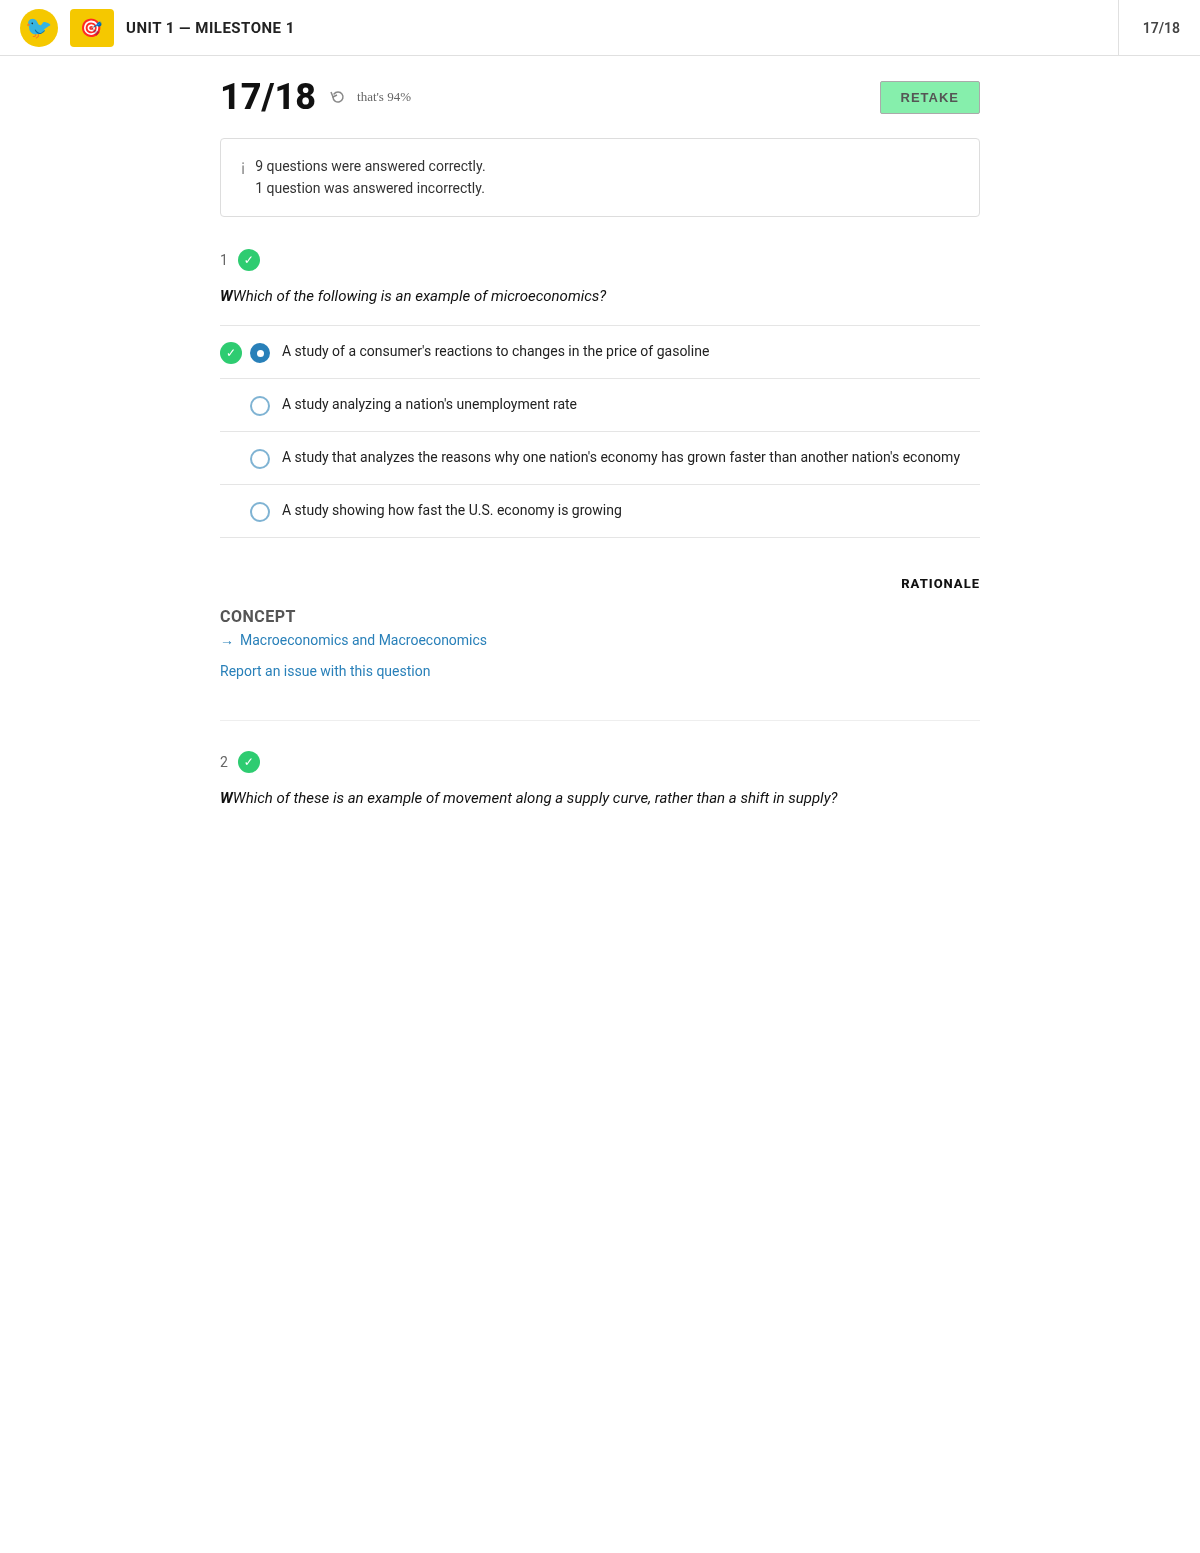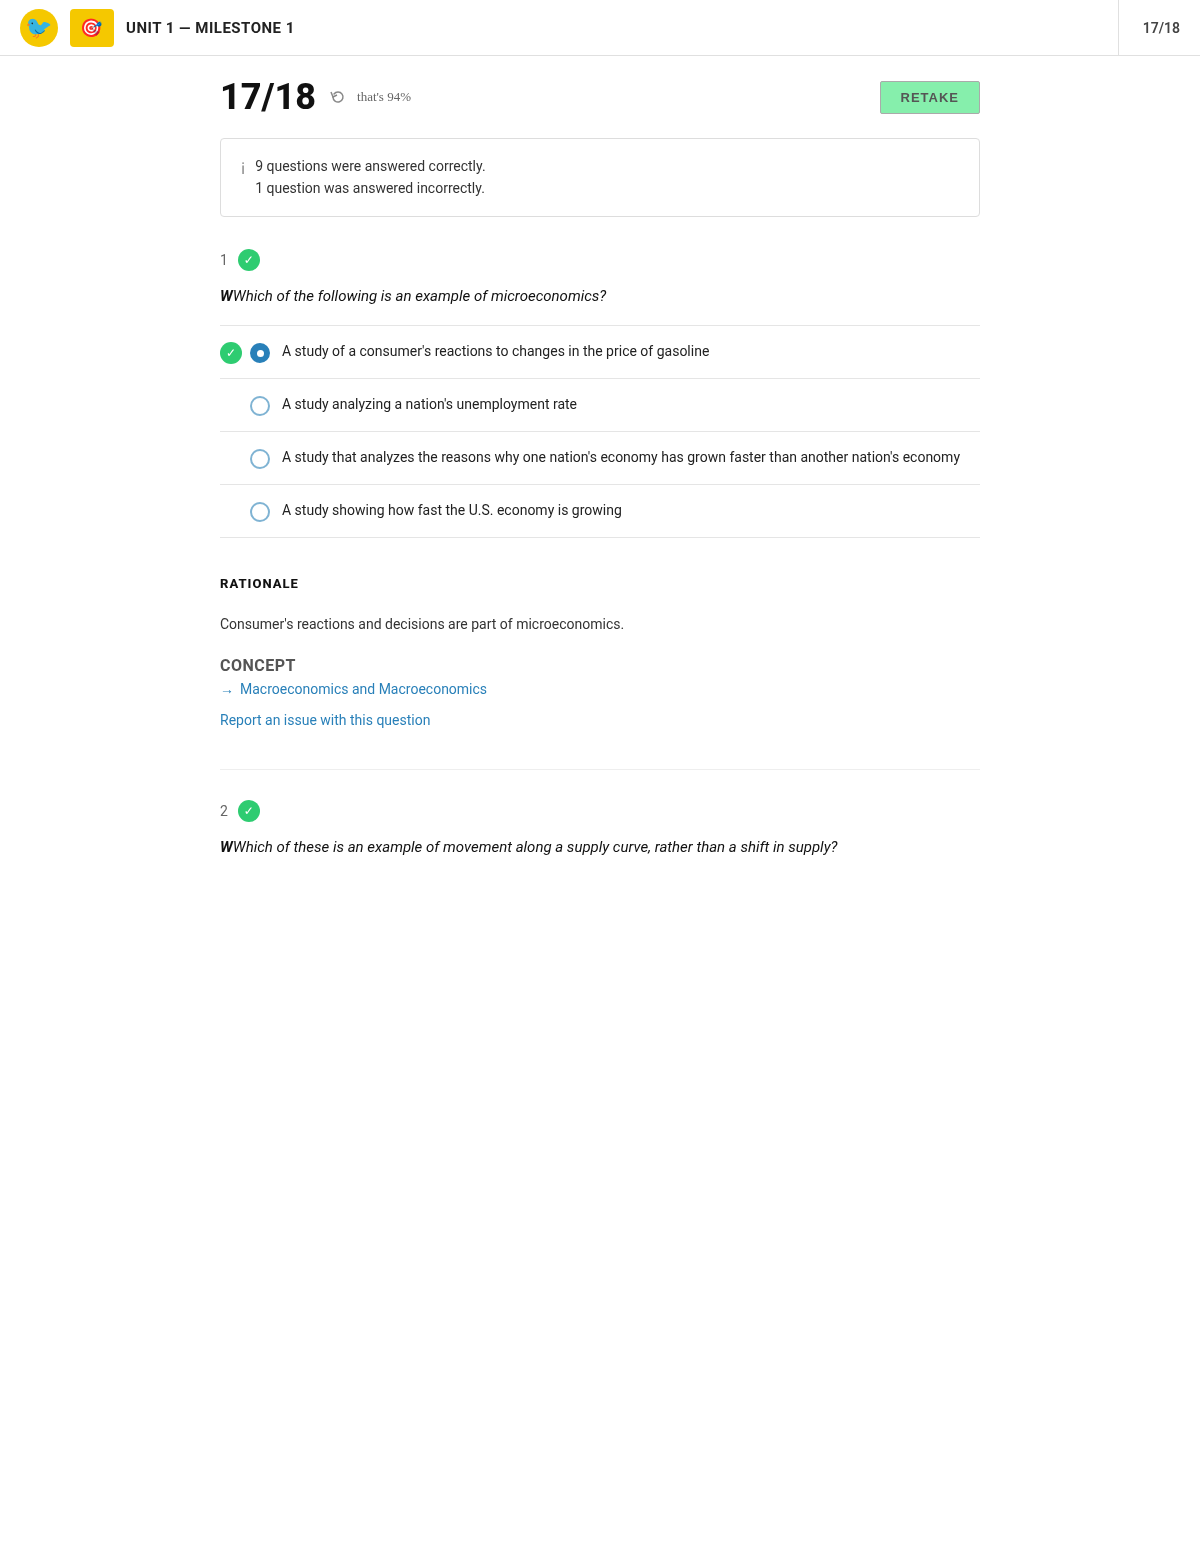--- a/index.html
+++ b/index.html
@@ -236,22 +236,23 @@
     
     .rationale-section {
       margin-top: 28px;
       padding-top: 10px;
     }
     .rationale-title {
       font-size: 13px;
       font-weight: 800;
       letter-spacing: 1px;
       text-transform: uppercase;
-      margin-bottom: 22px;
+      margin-bottom: 16px;
       color: #111;
+      text-align: right;
     }
     .rationale-text {
       font-size: 14px;
       color: #333;
       line-height: 1.6;
       margin-bottom: 20px;
     }
     .concept-label {
       font-size: 16px;
       font-weight: 700;
@@ -367,21 +368,20 @@
           <div class="option-correct-check invisible">✓</div>
           <div class="radio-empty"></div>
         </div>
         <span class="option-text">A study showing how fast the U.S. economy is growing</span>
       </div>
 
     </div>
 
     <div class="rationale-section">
       <div class="rationale-title">RATIONALE</div>
-      <p class="rationale-text">Consumer's reactions and decisions are part of microeconomics.</p>
       <div class="concept-label">CONCEPT</div>
       <a href="#" class="concept-link">
         <span>→</span>
         <span>Macroeconomics and Macroeconomics</span>
       </a>
       <a href="#" class="report-link">Report an issue with this question</a>
     </div>
   </div>
 
   <hr class="section-divider">

